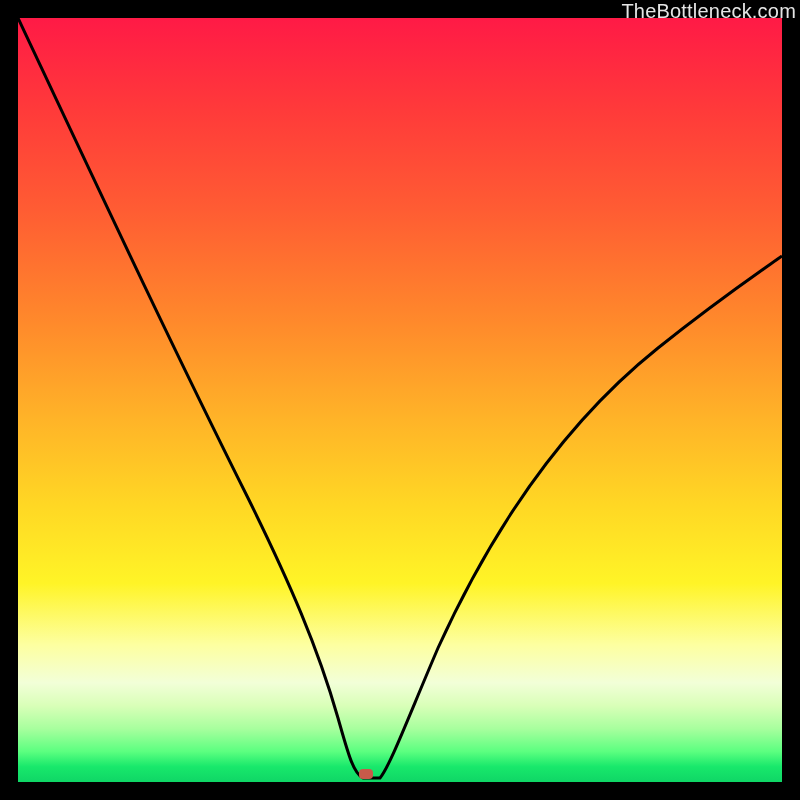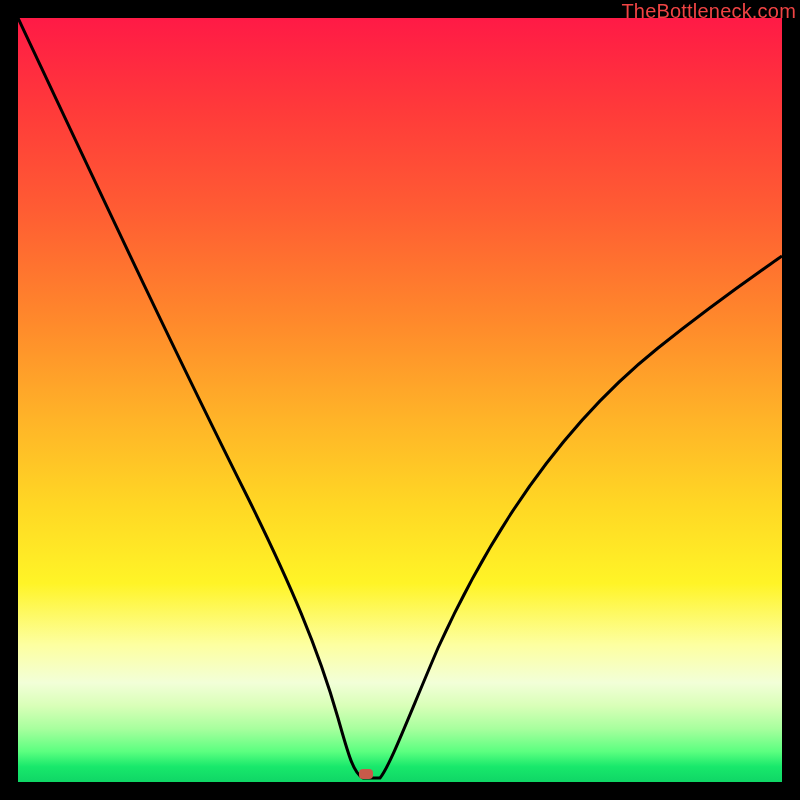--- a/index.html
+++ b/index.html
@@ -51,21 +51,21 @@
     width: 14px;
     height: 10px;
     border-radius: 4px;
     background: #c85a4a;
     transform: translate(-50%, -50%);
   }
   .watermark {
     position: absolute;
     top: 0;
     right: 4px;
-    color: #ef4444;
+    color: #e5e5e5;
     font-size: 20px;
     font-weight: 500;
     letter-spacing: 0.2px;
     user-select: none;
   }
 </style>
 </head>
 <body>
 
 <div class="frame">

